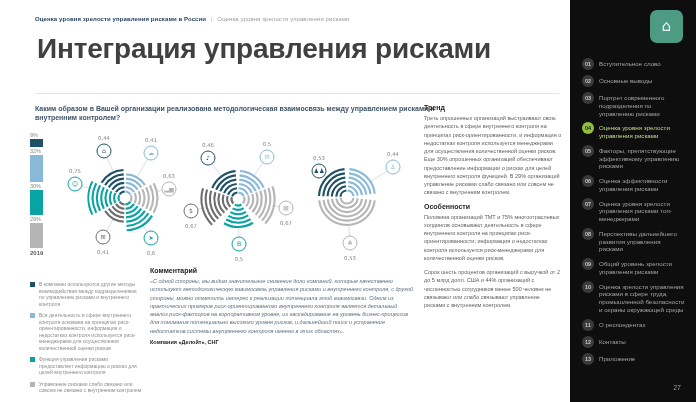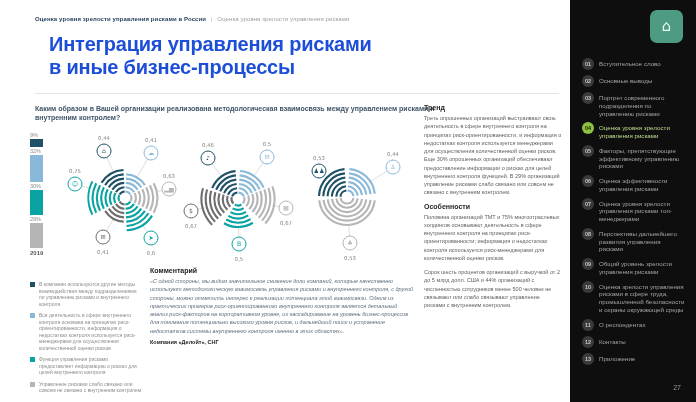--- a/index.html
+++ b/index.html
@@ -7,21 +7,21 @@
   .page {
     position: relative; width: 696px; height: 402px; margin: 0 auto;
     background: #ffffff; overflow: hidden;
     font-family: "Liberation Sans", sans-serif; color:#333;
   }
   
   .breadcrumb { position:absolute; left:35px; top:16px; font-size:6px; letter-spacing:.1px; }
   .breadcrumb .b-bold { color:#1f3a57; font-weight:bold; }
   .breadcrumb .b-sep  { color:#b5b5b5; margin:0 3px; }
   .breadcrumb .b-rest { color:#9b9b9b; }
-  .page-title { position:absolute; left:49px; top:33px; font-size:20px; font-weight:bold; color:#1d4ed8; line-height:1.16; letter-spacing:-0.2px; }
+  .page-title { position:absolute; left:37px; top:33px; font-size:28px; font-weight:bold; color:#404040; line-height:1.16; letter-spacing:-0.2px; }
   .title-rule { position:absolute; left:35px; top:93px; width:524px; height:1px; background:#e3e3e3; }
   
   .question { position:absolute; left:35px; top:104px; width:430px; font-size:7px; font-weight:bold; color:#3e5468; line-height:1.35; }
   
   .bar-wrap { position:absolute; left:30px; top:132px; width:80px; }
   .bar-label { font-size:5.5px; color:#8a8a8a; margin-bottom:1px; height:6px; }
   .bar-seg { width:13px; margin-bottom:1px; }
   .bar-year { font-size:6px; font-weight:bold; color:#5a5a5a; margin-top:2px; }
   
   .legend { position:absolute; left:30px; top:281px; width:112px; display:flex; flex-direction:column; gap:5px; }
@@ -59,21 +59,20 @@
 <div class="page">
 
   <div class="breadcrumb">
     <span class="b-bold">Оценка уровня зрелости управления рисками в России</span>
     <span class="b-sep">|</span>
     <span class="b-rest">Оценка уровня зрелости управления рисками</span>
   </div>
 
   <div class="page-title">
     <div>Интеграция управления рисками</div>
-    <div>в иные бизнес-процессы</div>
   </div>
   <div class="title-rule"></div>
 
   <div class="question">Каким образом в Вашей организации реализована методологическая взаимосвязь между управлением рисками и внутренним контролем?</div>
 
   <div class="bar-wrap" id="bar-chart">
       <div class="bar-label">9%</div>
       <div class="bar-seg" style="height: 7.65px; background: rgb(30, 80, 102);"></div>
       <div class="bar-label">32%</div>
       <div class="bar-seg" style="height: 27.2px; background: rgb(137, 185, 216);"></div>

